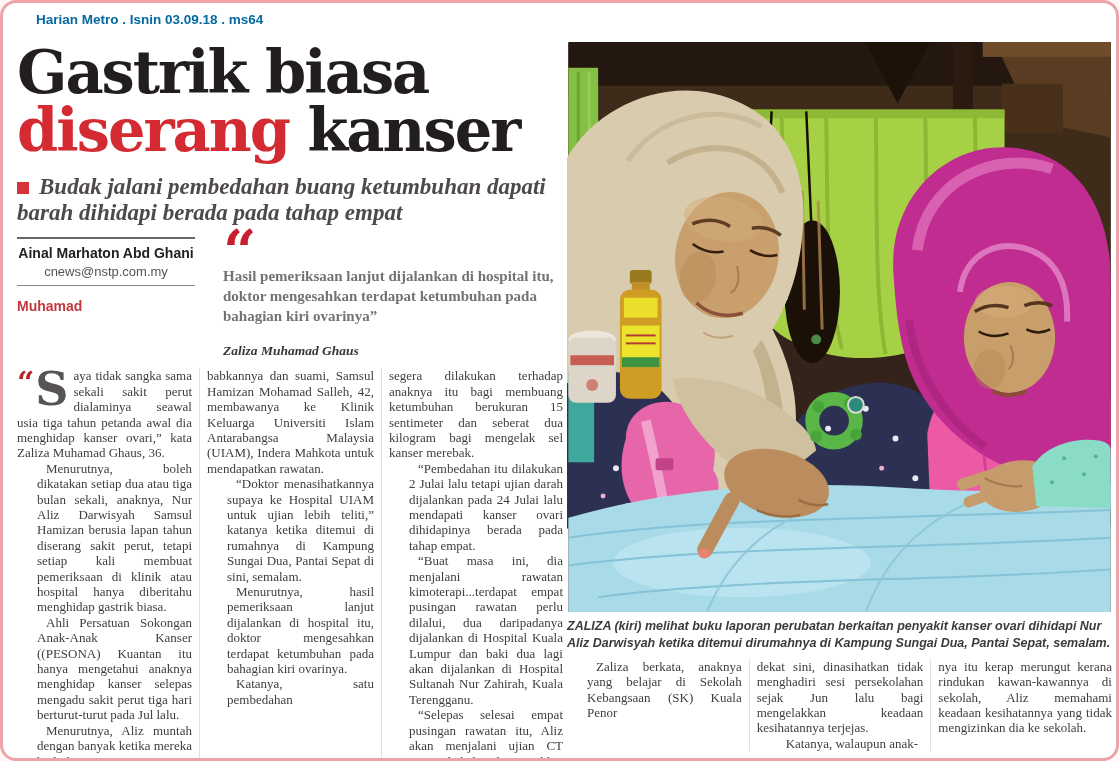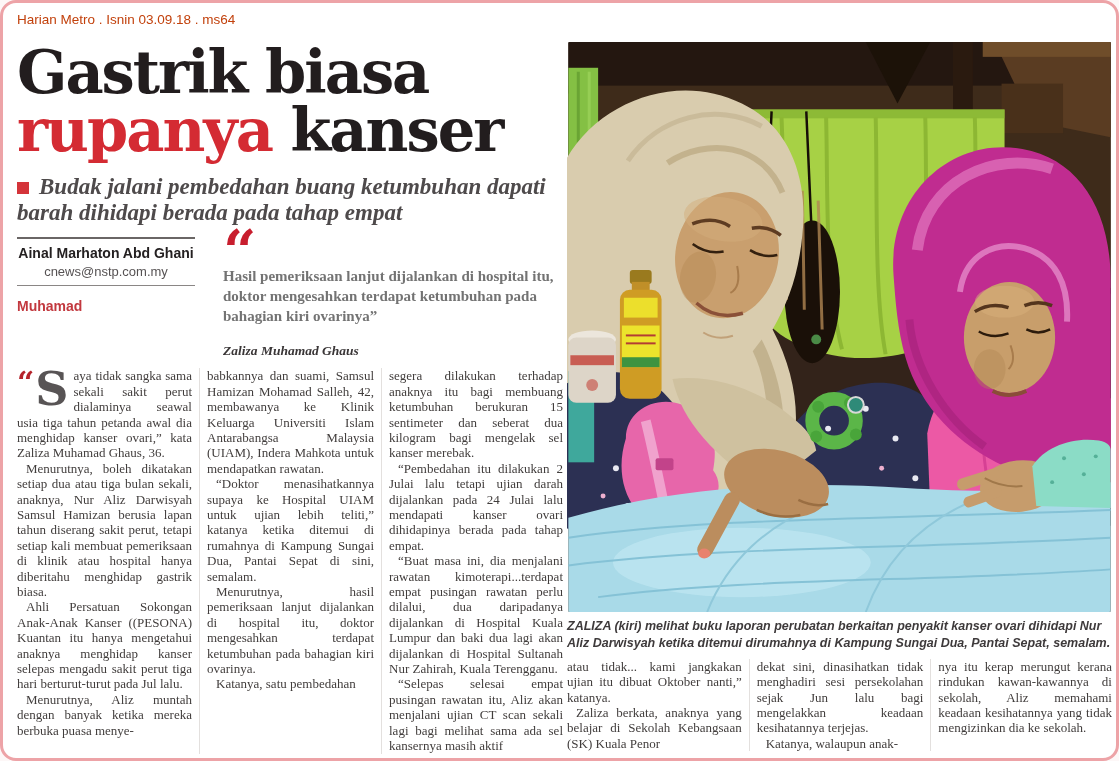--- a/index.html
+++ b/index.html
@@ -4,22 +4,22 @@
 <style>
   html,body{margin:0;padding:0;background:#fdf7f7;}
   .page{
     box-sizing:border-box;width:1119px;height:761px;
     background:#fff;border:3px solid #eda3a7;border-radius:16px;
     overflow:hidden;padding:6px 9px 0 9px;
     font-family:"Liberation Serif",serif;color:#413d3c;
     display:flex;flex-direction:column;
   }
   .masthead{
-    font-family:"Liberation Sans",sans-serif;font-weight:normal;
-    font-size:13.5px;color:#c2410c;padding:3px 0 0 5px;height:20px;flex:none;
+    font-family:"Liberation Sans",sans-serif;font-weight:bold;
+    font-size:13.5px;color:#0369a1;padding:3px 0 0 5px;height:20px;flex:none;margin-left:19px;
   }
   .content{display:flex;gap:2px;flex:1;min-height:0;}
   .left-region{width:548px;flex:none;padding-left:5px;}
   .right-region{width:545px;flex:none;display:flex;flex-direction:column;}
 
   h1.headline{
     font-family:"DejaVu Serif",serif;font-weight:bold;
     font-size:59px;line-height:0.98;letter-spacing:-2px;
     color:#221d1e;margin:12px 0 14px 0;
   }
@@ -49,21 +49,21 @@
   }
   .qtext{font-size:15px;font-weight:bold;color:#737373;line-height:1.32;font-family:"Liberation Serif",serif;}
   .qattr{font-size:13.5px;font-weight:bold;font-style:italic;color:#3a3637;margin-top:17px;}
 
   .body-cols{display:flex;margin-top:9px;}
   .bcol{width:182px;box-sizing:border-box;padding:0 7px;}
   .bcol + .bcol{border-left:1px solid #e3e0de;}
   .bcol:first-child{padding-left:0;}
   .bcol:last-child{padding-right:0;}
   .bcol p{margin:0;font-size:13px;line-height:15.4px;text-align:justify;color:#413d3c;}
-  .bcol p.indent{text-indent:9px;}
+  .bcol p.indent{text-indent:9px;margin-left:20px;}
   .dc-quote{
     float:left;color:#b5232b;font-family:"DejaVu Serif",serif;font-weight:bold;
     font-size:30px;line-height:0.8;margin:3px 2px 0 0;letter-spacing:-3px;
   }
   .dropcap{
     float:left;font-family:"DejaVu Serif",serif;font-weight:bold;
     font-size:46px;line-height:0.78;color:#585455;margin:4px 5px 0 2px;
   }
 
   .photo-frame{margin-top:10px;flex:none;}
@@ -80,21 +80,21 @@
 
 <div class="page">
 
   <div class="masthead">Harian Metro . Isnin 03.09.18 . ms64</div>
 
   <div class="content">
 
     <div class="left-region">
 
       <h1 class="headline"><span>Gastrik biasa</span><br>
-        <span class="hl-red">rupanya</span><span> kanser</span>
+        <span class="hl-red">diserang</span><span> kanser</span>
       </h1>
 
       <div class="subhead">
         <span class="bullet"></span><span>Budak jalani pembedahan buang ketumbuhan dapati barah dihidapi berada pada tahap empat</span>
       </div>
 
       <div class="mid-row">
         <div class="byline-box">
           <div class="rule-top"></div>
           <div class="author">Ainal Marhaton Abd Ghani</div>
@@ -290,21 +290,20 @@
             <circle cx="488" cy="444" r="2" fill="#55b098"></circle>
               <circle cx="532" cy="418" r="2" fill="#55b098"></circle>
           </g>
         </svg>
       </div>
 
       <div class="caption">ZALIZA (kiri) melihat buku laporan perubatan berkaitan penyakit kanser ovari dihidapi Nur Aliz Darwisyah ketika ditemui dirumahnya di Kampung Sungai Dua, Pantai Sepat, semalam.</div>
 
       <div class="bottom-cols">
         <div class="bcol">
-            <p>atau tidak... kami jangkakan ujian itu dibuat Oktober nanti,” katanya.</p>
             <p class="indent">Zaliza berkata, anaknya yang belajar di Sekolah Kebangsaan (SK) Kuala Penor</p>
           </div>
         <div class="bcol">
             <p>dekat sini, dinasihatkan tidak menghadiri sesi persekolahan sejak Jun lalu bagi mengelakkan keadaan kesihatannya terjejas.</p>
             <p class="indent">Katanya, walaupun anak-</p>
           </div>
         <div class="bcol">
             <p>nya itu kerap merungut kerana rindukan kawan-kawannya di sekolah, Aliz memahami keadaan kesihatannya yang tidak mengizinkan dia ke sekolah.</p>
           </div>
       </div>

